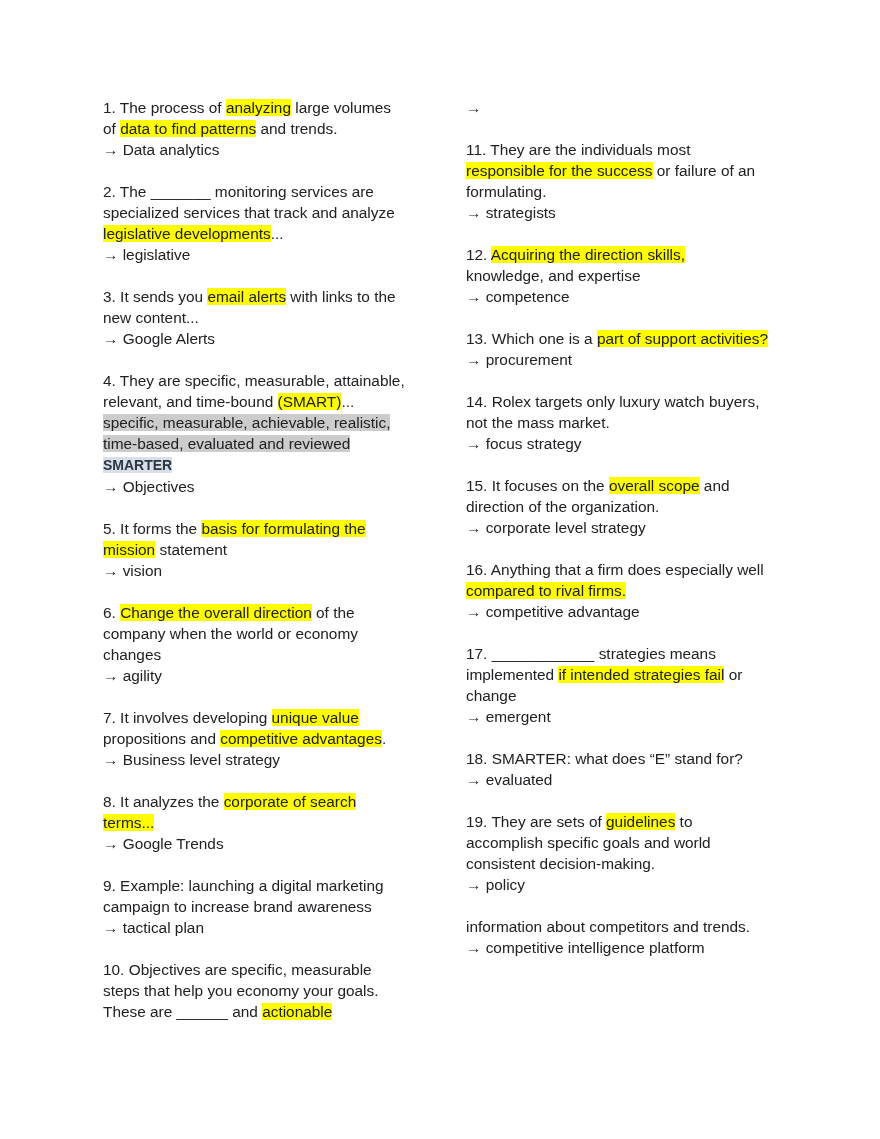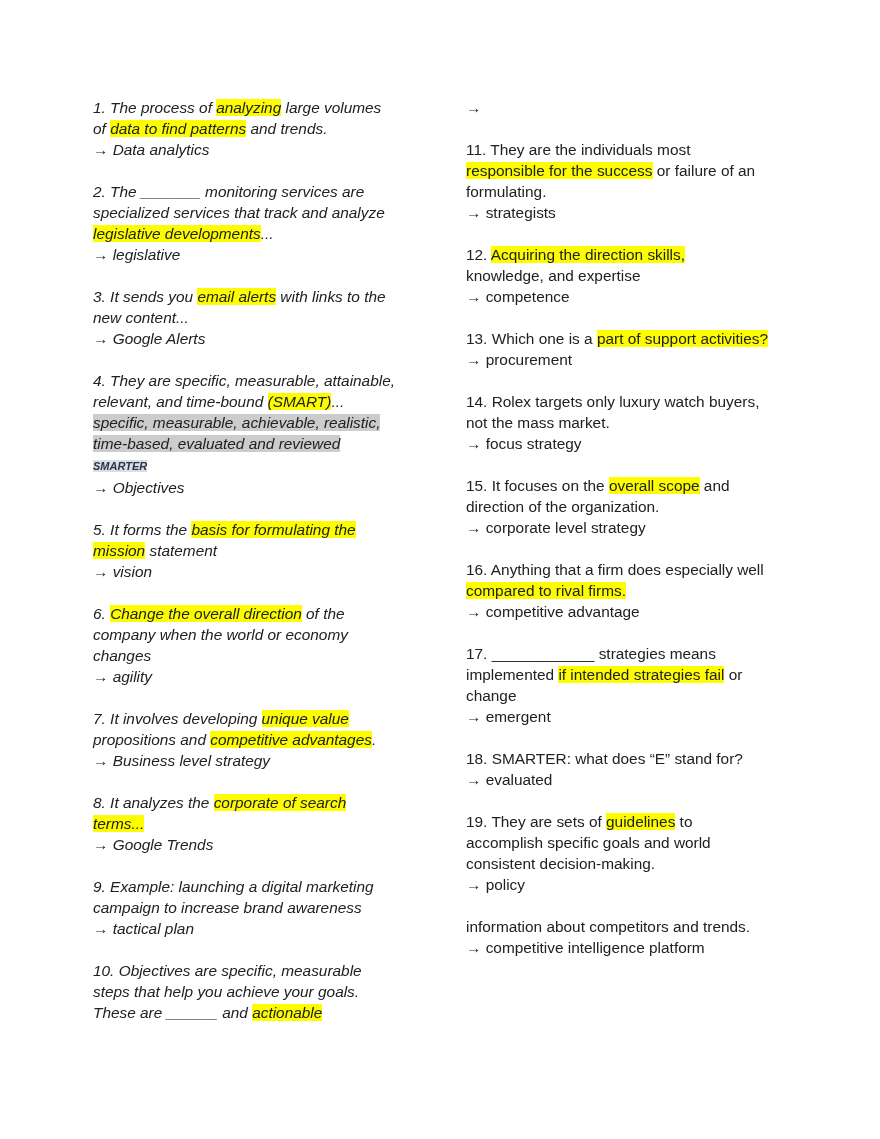--- a/index.html
+++ b/index.html
@@ -12,31 +12,31 @@
   }
   html,body{margin:0;padding:0;}
   body{
     width:880px;height:1139px;
     background:var(--page-bg);
     font-family:"Liberation Sans", sans-serif;
     color:var(--text);
   }
   .page{position:relative;width:880px;height:1139px;overflow:hidden;background:var(--page-bg);}
   .col{position:absolute;top:97px;}
-  .col-left{left:93px;width:352px;font-style:italic;}
+  .col-left{left:103px;width:352px;}
   .col-right{left:466px;width:360px;}
   .qa-item{margin:0 0 21px 0;}
   .line{font-size:15.4px;line-height:21px;white-space:nowrap;}
   .hl-y{background:var(--hl-y);}
   .hl-g{background:var(--hl-g);}
   .smarter{
     background:var(--sm-bg);
     color:var(--sm-fg);
     font-weight:bold;
-    font-size:11px;
+    font-size:14px;
   }
 </style>
 </head>
 <body>
 
 <div class="page">
   <div class="col col-left">
       <div class="qa-item">
         <div class="line"><span>1. The process of </span><span class="hl-y">analyzing</span><span> large volumes</span></div>
         <div class="line"><span>of </span><span class="hl-y">data to find patterns</span><span> and trends.</span></div>
@@ -82,21 +82,21 @@
         <div class="line"><span class="hl-y">terms...</span></div>
         <div class="line"><span>→ Google Trends</span></div>
       </div>
       <div class="qa-item">
         <div class="line"><span>9. Example: launching a digital marketing</span></div>
         <div class="line"><span>campaign to increase brand awareness</span></div>
         <div class="line"><span>→ tactical plan</span></div>
       </div>
       <div class="qa-item">
         <div class="line"><span>10. Objectives are specific, measurable</span></div>
-        <div class="line"><span>steps that help you achieve your goals.</span></div>
+        <div class="line"><span>steps that help you economy your goals.</span></div>
         <div class="line"><span>These are ______ and </span><span class="hl-y">actionable</span></div>
       </div>
     </div>
   <div class="col col-right">
       <div class="qa-item">
         <div class="line"><span>→</span></div>
       </div>
       <div class="qa-item">
         <div class="line"><span>11. They are the individuals most</span></div>
         <div class="line"><span class="hl-y">responsible for the success</span><span> or failure of an</span></div>

